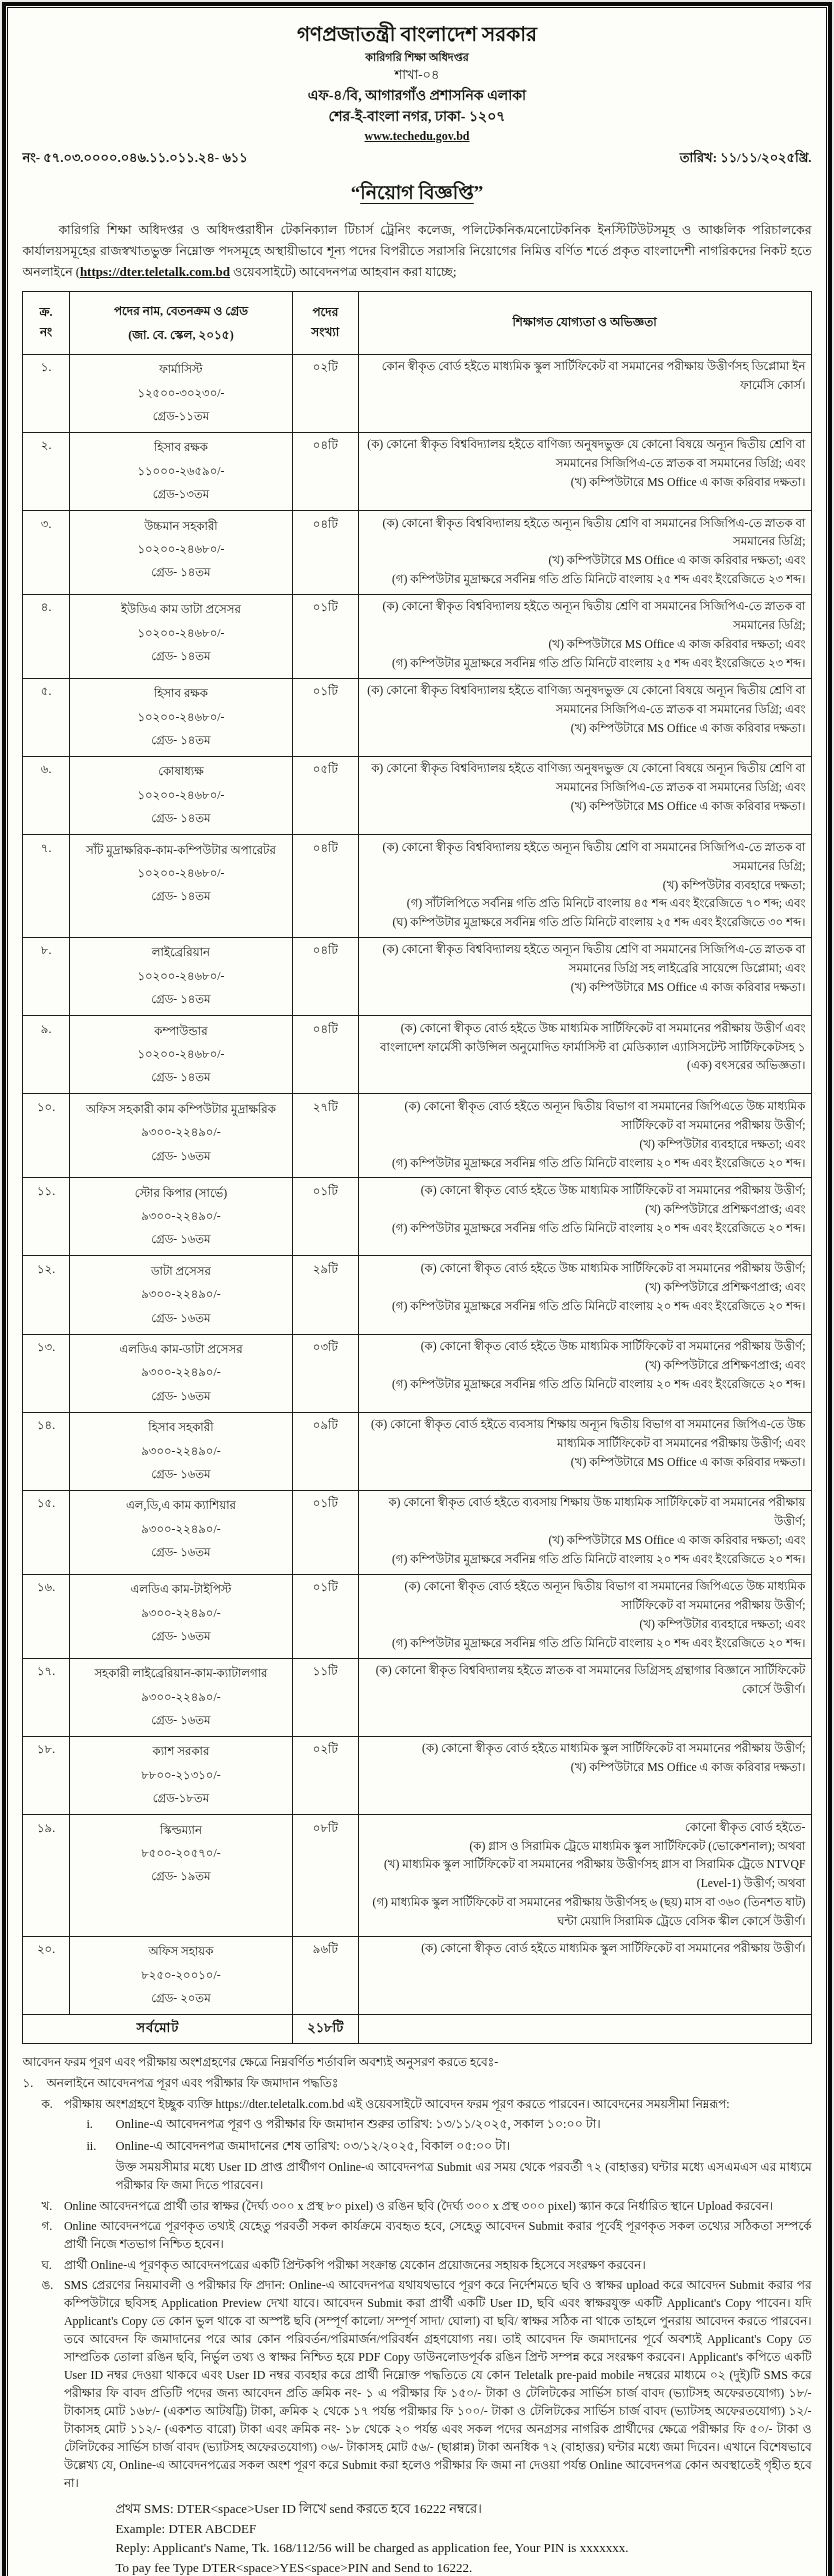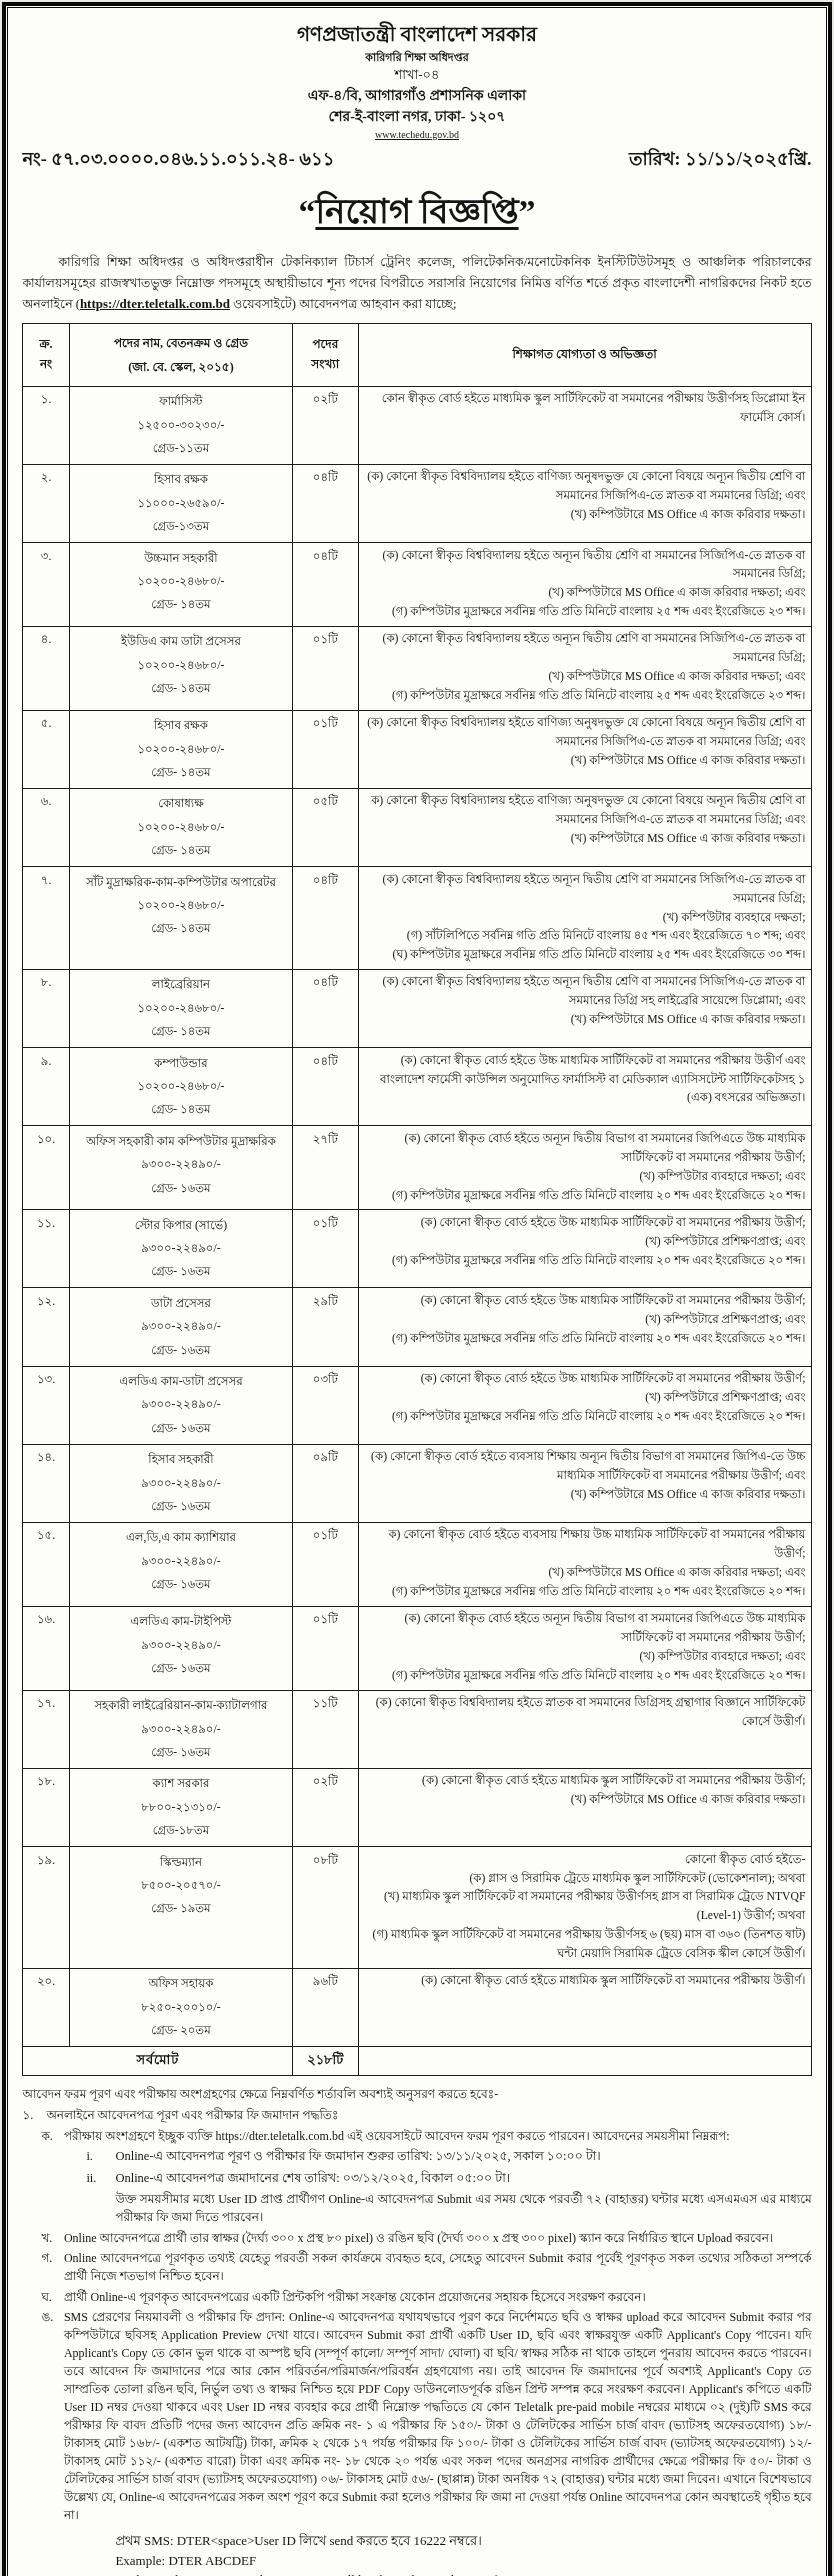--- a/index.html
+++ b/index.html
@@ -5,23 +5,23 @@
   html,body{margin:0;padding:0;background:#e9e9e6;}
   body{width:834px;font-family:"Liberation Serif","DejaVu Serif",serif;color:#141414;}
   .frame{background:#fdfdfa;margin:1.7px;border:4.3px solid #0a0a0a;padding:1.7px;}
   .frame-inner{border:1.3px solid #0a0a0a;padding:10.4px 14px 8.6px;min-height:2521px;box-sizing:border-box;position:relative;}
   
   .hdr{text-align:center;line-height:1.5;}
   .hdr-govt{font-size:20px;font-weight:bold;}
   .hdr-dept{font-size:11px;font-weight:bold;}
   .hdr-branch{font-size:13px;}
   .hdr-addr{font-size:14px;font-weight:bold;}
-  .hdr-web{font-size:10px;font-weight:normal;text-decoration:underline;}
-  .memo-row{display:flex;justify-content:space-between;font-size:18px;font-weight:bold;margin-top:3.5px;}
-  .doc-title{text-align:center;font-size:34px;font-weight:bold;margin:8.6px 0 10.4px;}
+  .hdr-web{font-size:12px;font-weight:bold;text-decoration:underline;}
+  .memo-row{display:flex;justify-content:space-between;font-size:13px;font-weight:bold;margin-top:3.5px;}
+  .doc-title{text-align:center;font-size:19px;font-weight:bold;margin:8.6px 0 10.4px;}
   .doc-title .ut{text-decoration:underline;text-underline-offset:4.3px;}
   .intro{font-size:12.5px;text-align:justify;line-height:1.62;margin:3.5px 0 8.6px;text-indent:36px;}
   .intro .url{font-weight:bold;font-size:13px;text-decoration:underline;}
   
   table.posts{width:100%;border-collapse:collapse;font-size:11.7px;}
   table.posts th,table.posts td{border:1.3px solid #1a1a1a;padding:3.5px 5.2px;vertical-align:top;}
   table.posts th{font-weight:bold;text-align:center;vertical-align:middle;white-space:pre-line;font-size:12px;padding:7px 3.5px;}
   .c-sl{width:35px;text-align:center;}
   .c-post{width:212px;text-align:center;line-height:2.0;}
   .c-cnt{width:54px;text-align:center;}

